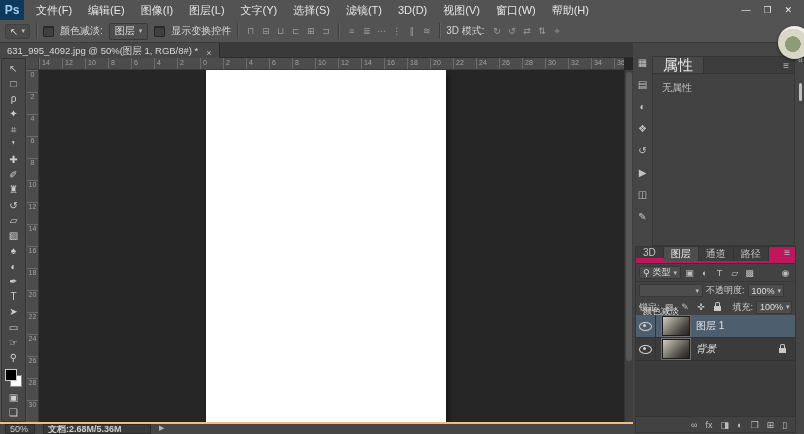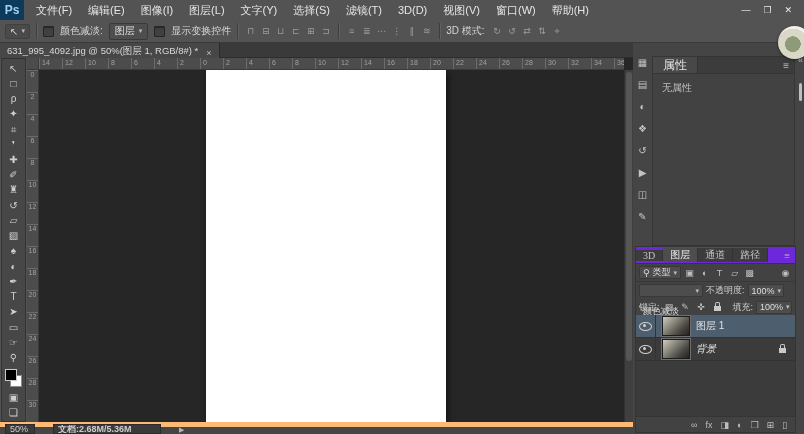--- a/index.html
+++ b/index.html
@@ -51,26 +51,26 @@
   
   .dock{position:absolute;top:43px;right:0;width:171px;bottom:0;background:#454545;}
   .dock-strip{position:absolute;left:0;top:14px;width:19px;display:flex;flex-direction:column;align-items:center;gap:11px;}
   .strip-icon{font-size:10px;color:#c3c3c3;width:19px;text-align:center;}
   .dock-right{position:absolute;right:0;top:0;width:9px;bottom:0;}
   .collapse{position:absolute;top:12px;right:1px;font-size:9px;color:#c9c9c9;}
   .mini-scroll{position:absolute;top:40px;right:2px;width:3px;height:18px;background:#bfbfbf;border-radius:2px;}
 
   .props-panel{position:absolute;left:19px;top:13px;width:143px;height:190px;background:#424242;border:1px solid #353535;box-sizing:border-box;}
   .props-header{height:17px;background:#3c3c3c;display:flex;align-items:center;border-bottom:1px solid #353535;box-sizing:border-box;}
-  .props-tab{background:#484848;height:100%;padding:0 10px;font-size:12px;display:flex;align-items:center;border-right:1px solid #333;color:#e3e3e3;}
+  .props-tab{background:#484848;height:100%;padding:0 10px;font-size:15px;display:flex;align-items:center;border-right:1px solid #333;color:#e3e3e3;}
   .panel-menu{margin-left:auto;padding-right:5px;color:#bdbdbd;font-size:10px;}
   .props-empty{padding:7px 9px;font-size:10px;color:#bfbfbf;}
 
   .layers-group{position:absolute;left:2px;right:8px;top:203px;bottom:1px;background:#424242;border:1px solid #353535;box-sizing:border-box;}
-  .panel-tabs{height:17px;background:#6d28d9;display:flex;align-items:center;border-bottom:1px solid #353535;box-sizing:border-box;font-family:Liberation Serif, serif;}
+  .panel-tabs{height:17px;background:#be185d;display:flex;align-items:flex-start;border-bottom:1px solid #353535;box-sizing:border-box;}
   .panel-tab{padding:0 7px;font-size:10px;display:flex;align-items:center;color:#c6c6c6;border-right:1px solid #333;background:#3c3c3c;}
   .panel-tab.active{background:#4d4d4d;color:#f0f0f0;}
   .filter-row{height:17px;display:flex;align-items:center;gap:2px;padding:0 3px;border-bottom:1px solid #383838;}
   .mini-box{display:flex;align-items:center;gap:3px;background:#4d4d4d;border:1px solid #383838;height:13px;padding:0 3px;font-size:9px;color:#dedede;border-radius:1px;box-sizing:border-box;}
   .mini-icon{width:13px;text-align:center;font-size:9px;color:#c0c0c0;}
   .blend-row{height:17px;display:flex;align-items:center;gap:3px;padding:0 3px;}
   .lock-row{height:16px;display:flex;align-items:center;gap:3px;padding:0 3px;border-bottom:1px solid #383838;}
   .tiny-label{font-size:9px;color:#cfcfcf;white-space:nowrap;}
   .layers-list{position:absolute;top:68px;left:0;right:0;bottom:16px;background:#3b3b3b;overflow:hidden;}
   .layer-row{height:22px;display:flex;align-items:center;border-bottom:1px solid #333;}
@@ -83,21 +83,21 @@
   .layer-name{font-size:10px;color:#e4e4e4;}
   .layer-name.italic{font-style:italic;}
   .row-lock{margin-left:auto;margin-right:9px;visibility:hidden;}
   .layer-row.locked .row-lock{visibility:visible;}
   .lock-shape{position:relative;display:inline-block;width:7px;height:5px;background:#c9c9c9;margin-top:4px;}
   .lock-shape::before{content:"";position:absolute;left:1px;top:-4px;width:3px;height:3px;border:1px solid #c9c9c9;border-bottom:none;border-radius:2px 2px 0 0;}
   .layers-footer{position:absolute;bottom:0;left:0;right:0;height:16px;background:#424242;border-top:1px solid #353535;display:flex;align-items:center;justify-content:flex-end;gap:8px;padding:0 8px;box-sizing:border-box;}
   .footer-icon{font-size:9px;color:#bdbdbd;font-style:normal;}
 
   
-  .status-bar{position:absolute;left:0;bottom:0;width:633px;height:12px;background:#454545;border-top:5px solid #fdba74;display:flex;align-items:flex-end;gap:18px;font-size:9px;color:#cccccc;padding-left:5px;box-sizing:border-box;z-index:6;}
+  .status-bar{position:absolute;left:0;bottom:0;width:633px;height:12px;background:#454545;border-top:2px solid #fdba74;display:flex;align-items:flex-start;gap:8px;font-size:9px;color:#cccccc;padding-left:5px;box-sizing:border-box;z-index:6;}
   .sunken{background:#3a3a3a;border:1px solid #2b2b2b;height:10px;line-height:9px;padding:0 4px;box-sizing:border-box;}
   .zoom-box{width:30px;}
   .docinfo-box{width:108px;white-space:nowrap;overflow:hidden;font-weight:bold;}
   .status-arrow{font-size:7px;color:#b5b5b5;}
 
   
   .badge{position:absolute;top:26px;right:-7px;width:33px;height:33px;border-radius:50%;z-index:9;
          background:radial-gradient(circle at 45% 55%, #8f9a79 0 30%, #d9d7c6 31% 60%, #f2f0e6 61% 74%, #ffffff 75% 100%);
          box-shadow:0 1px 3px rgba(0,0,0,.5);}
 </style>

